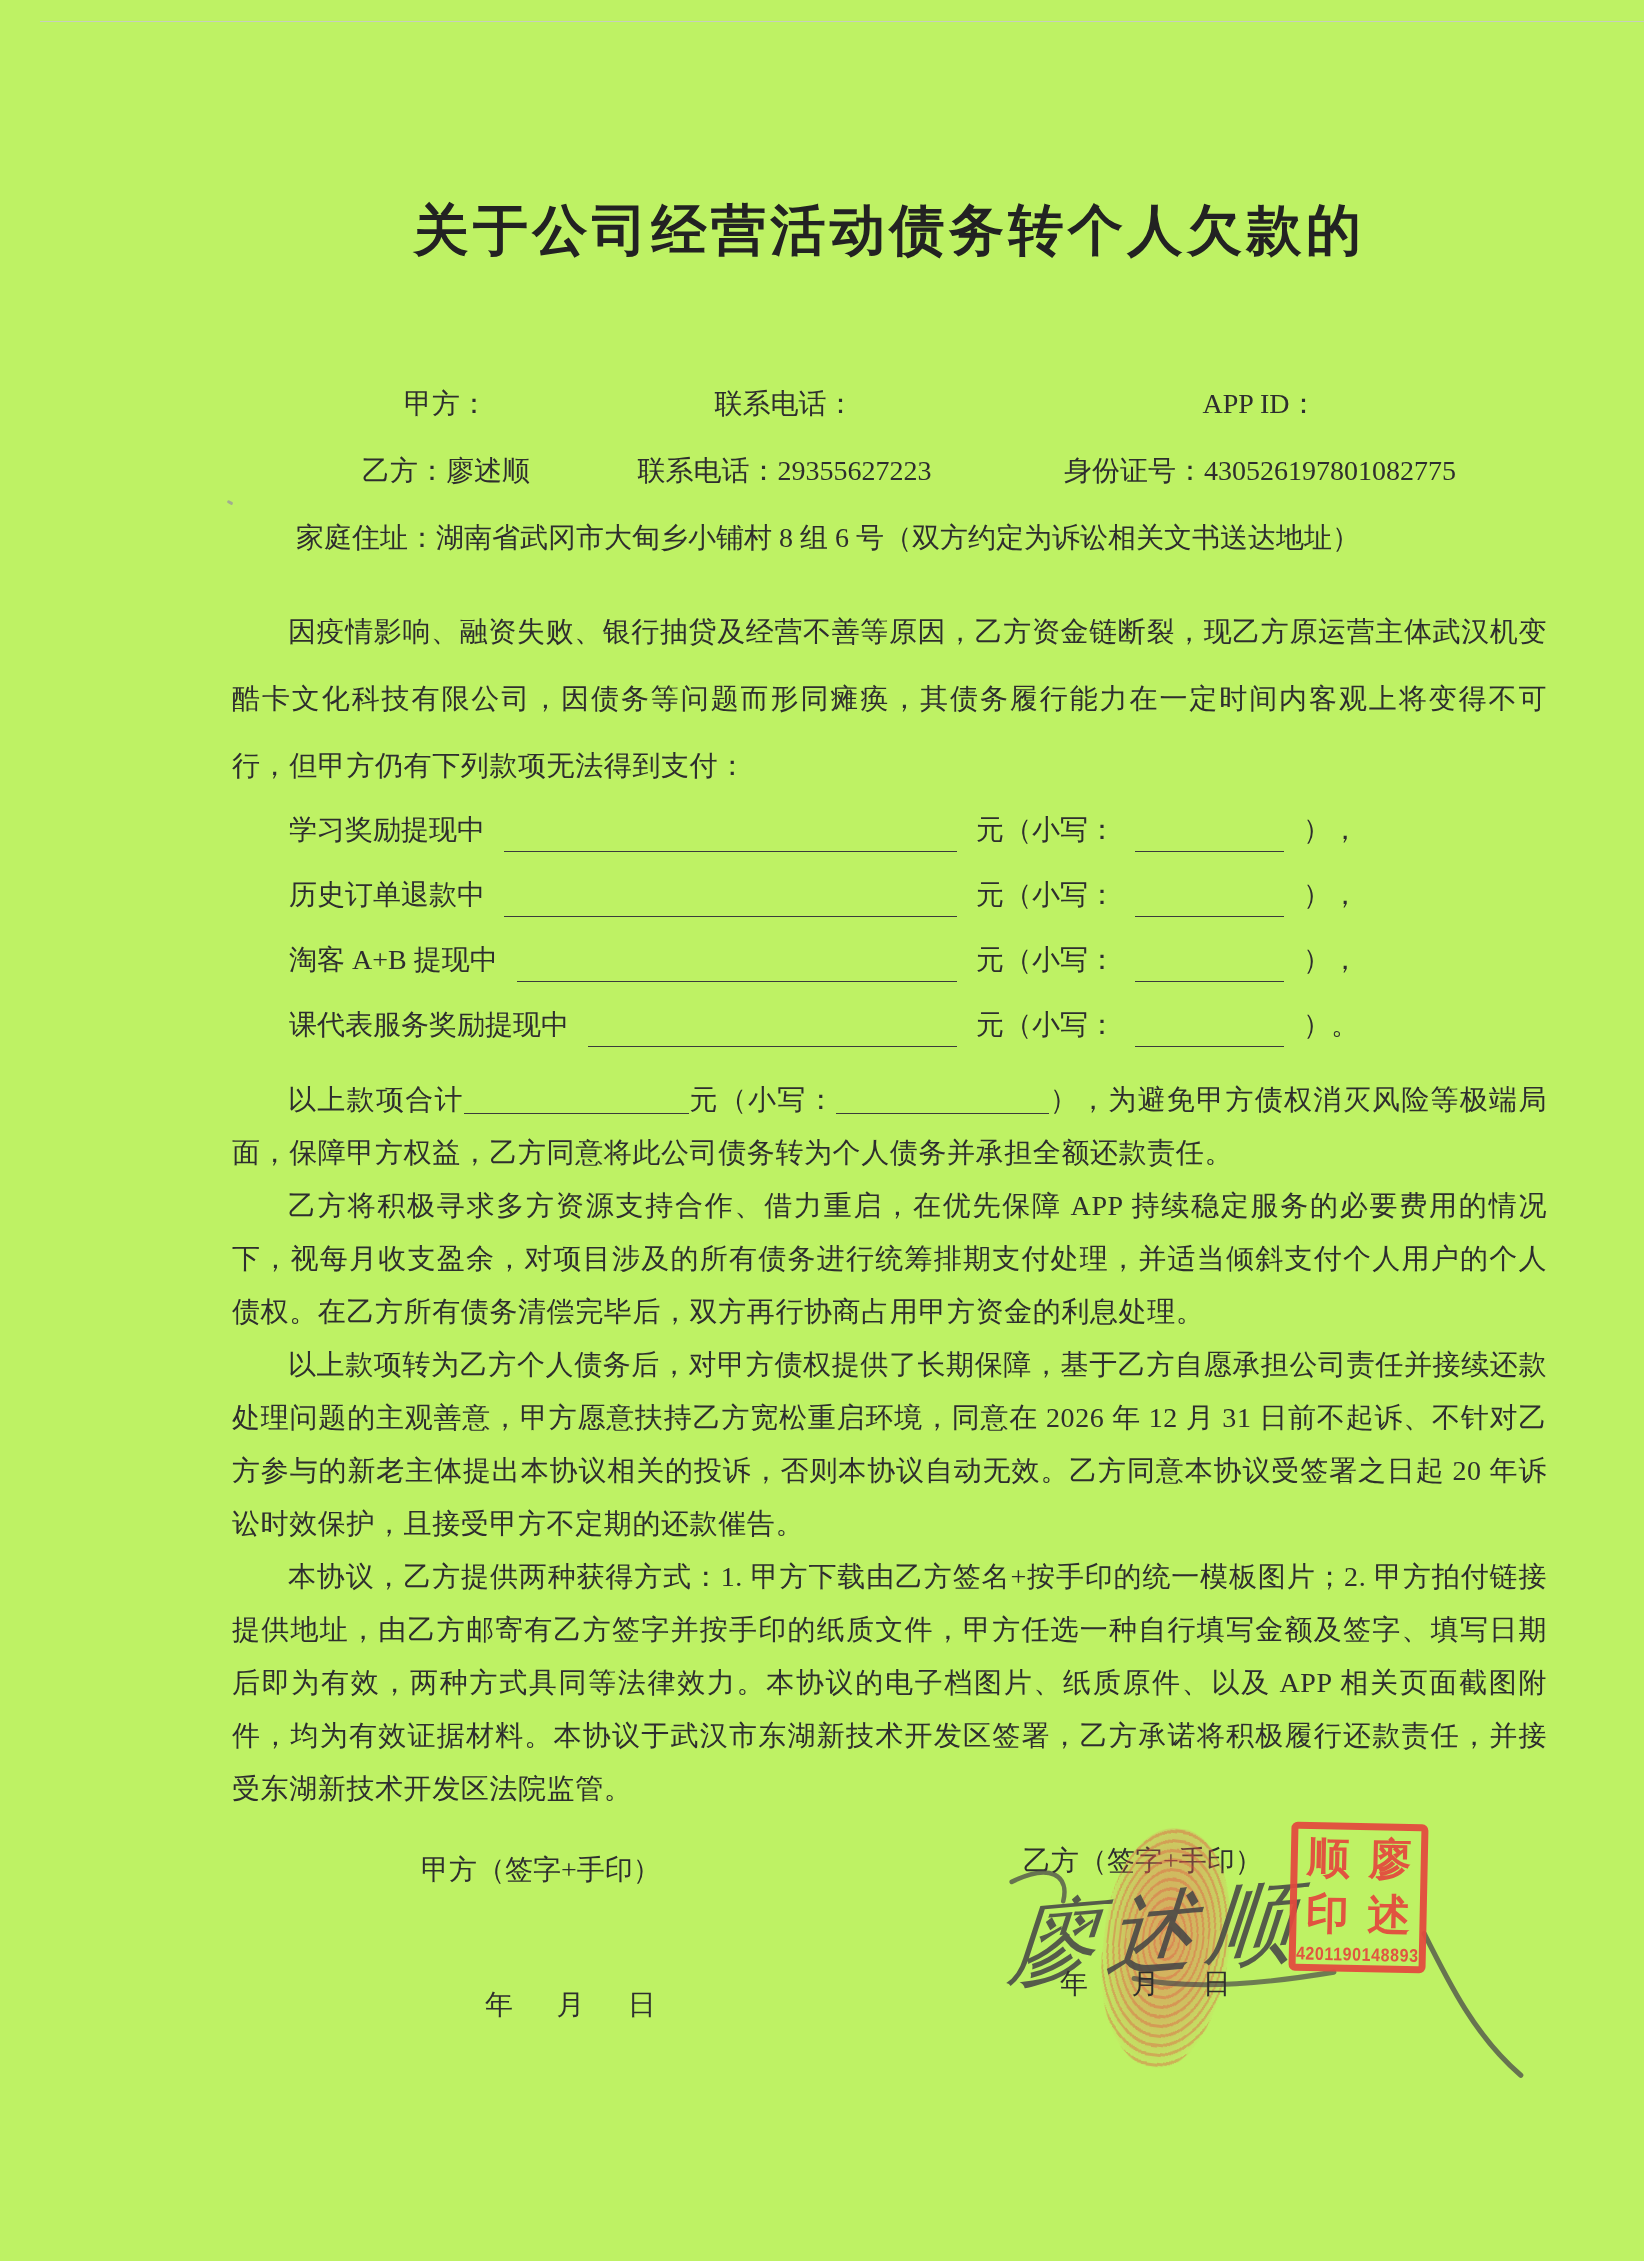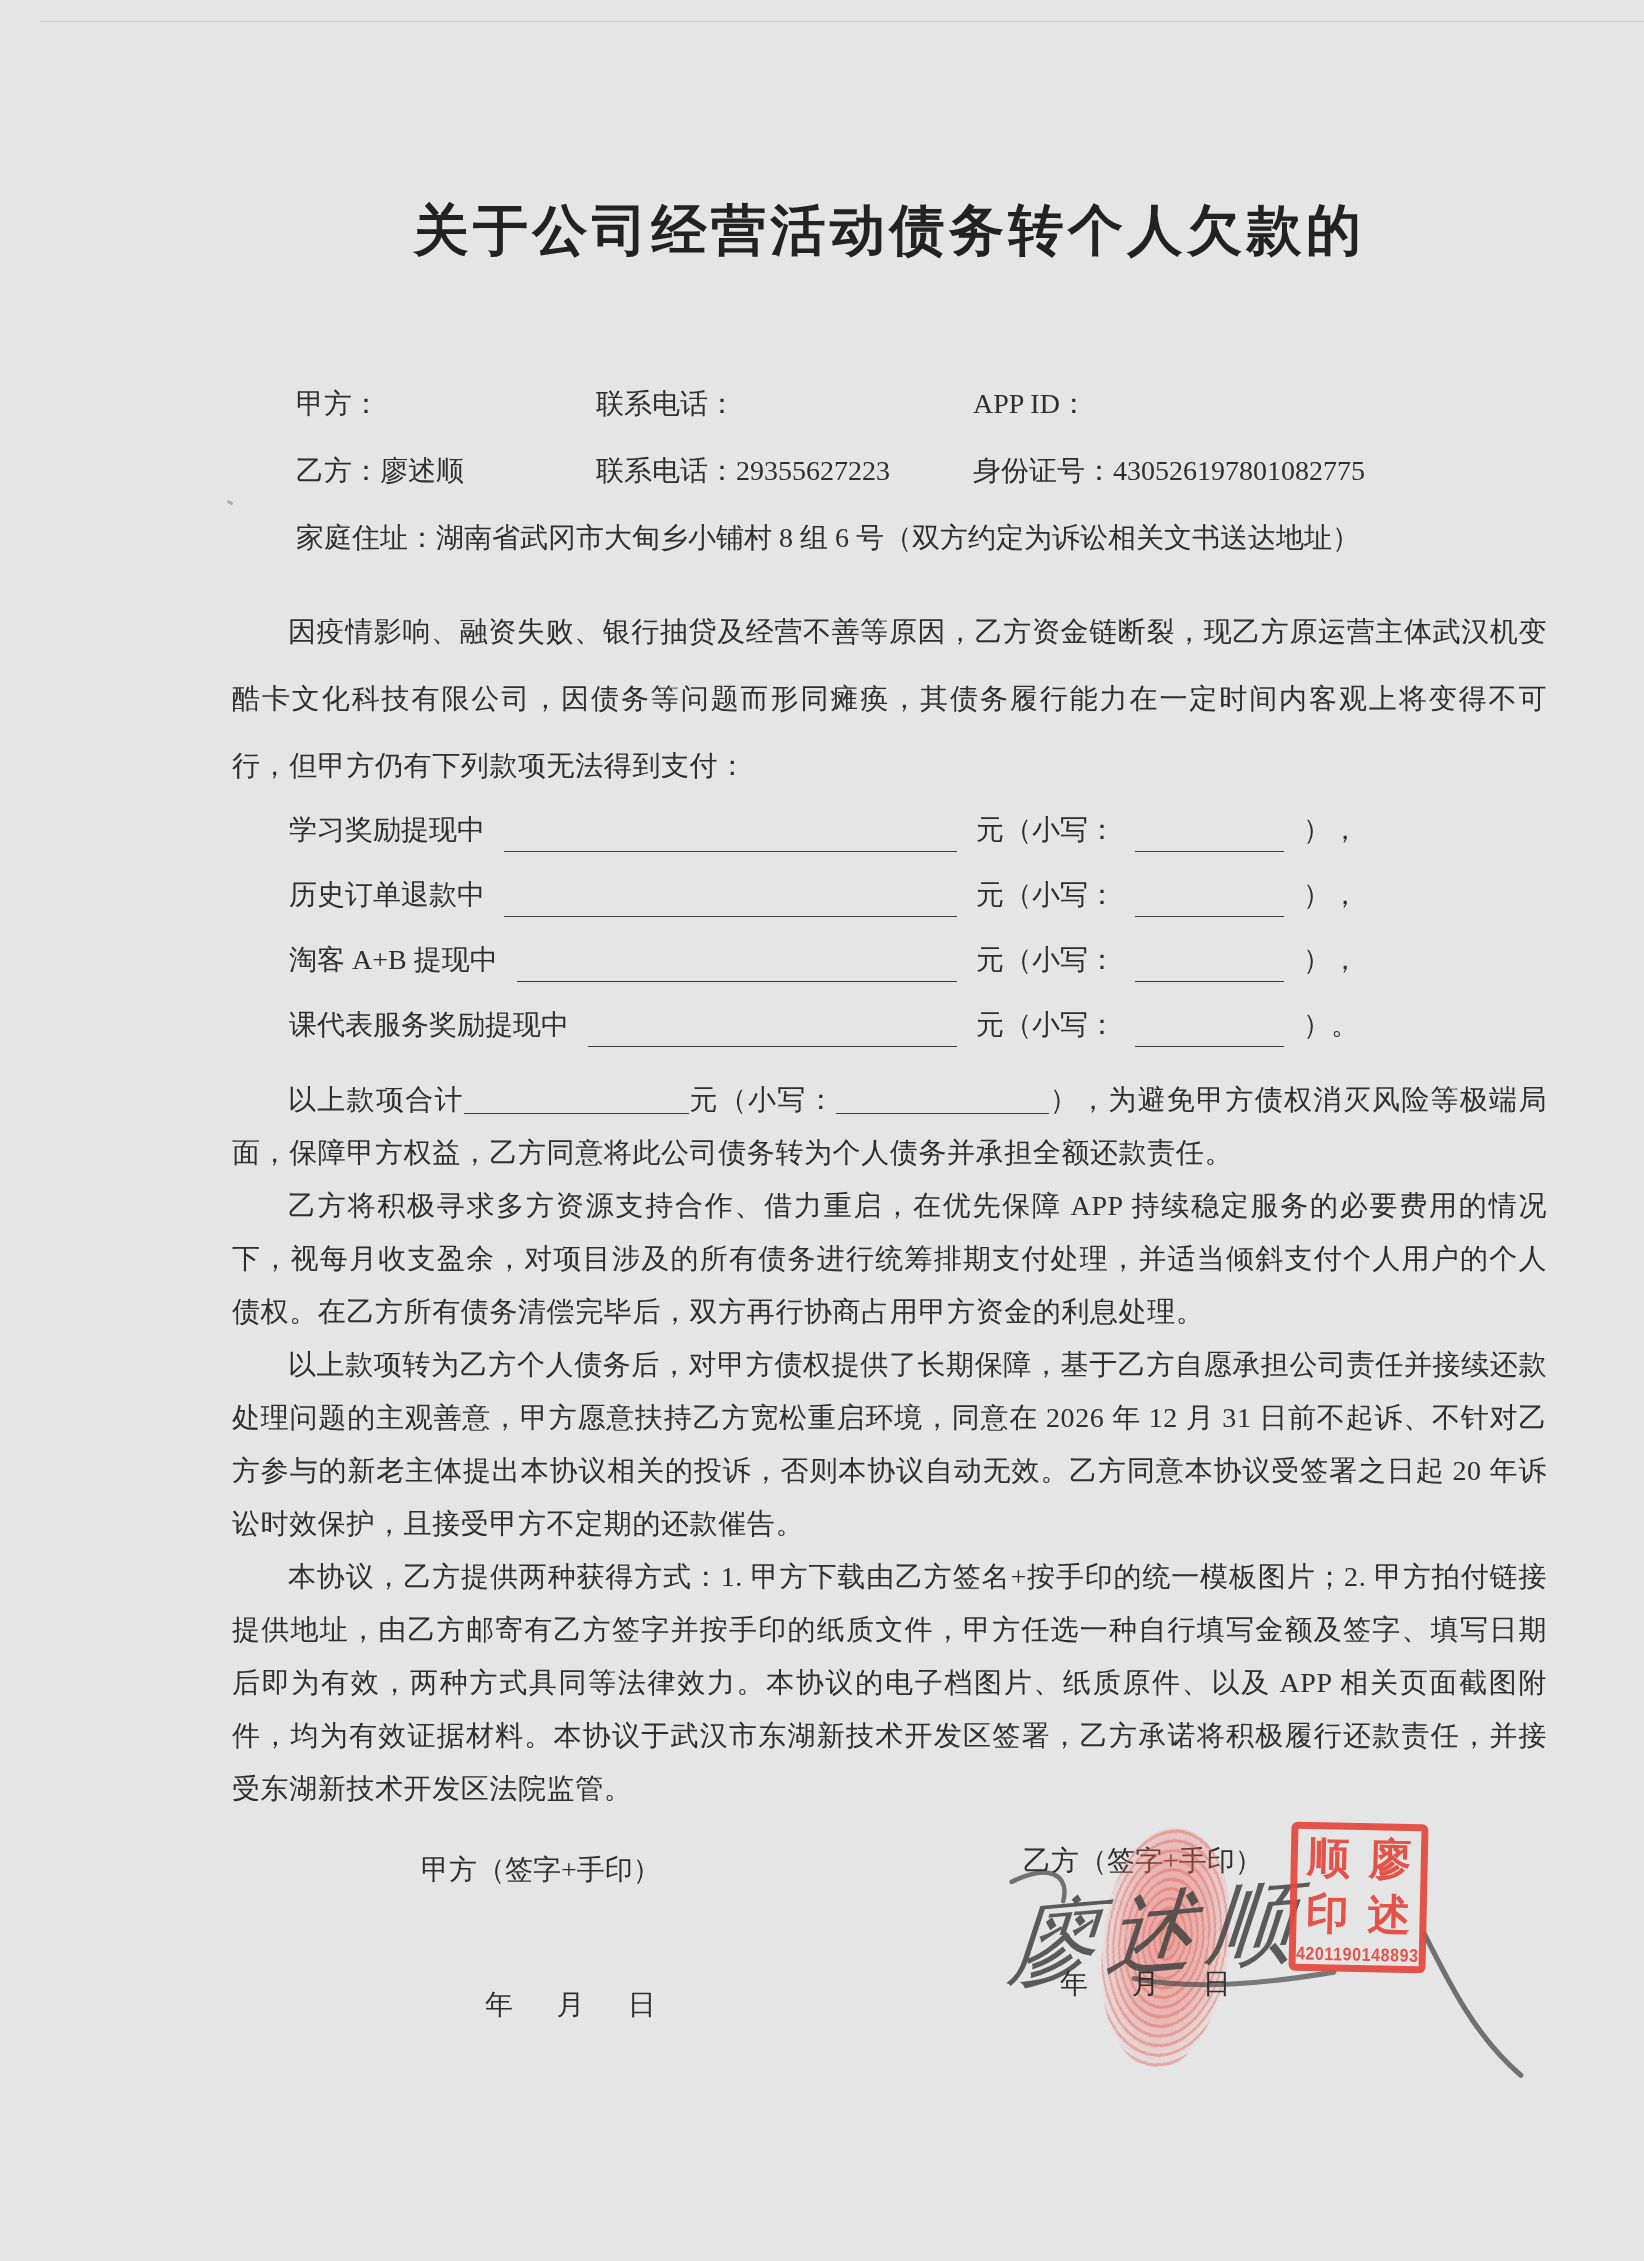--- a/index.html
+++ b/index.html
@@ -5,21 +5,21 @@
   :root{
     --ink:#2e2e2e;
     --seal-red:#e4493e;
     --fingerprint-red:#f3736a;
   }
   html,body{margin:0;padding:0;background:#ffffff;}
   .page{
     position:relative;
     width:1644px;height:2261px;
     margin:0 auto;
-    background:#e5e5e5;
+    background:#bef264;
     overflow:hidden;
     box-sizing:border-box;
     padding:0 97px 0 232px;
     color:var(--ink);
     font-family:"Liberation Serif","DejaVu Serif",serif;
     font-size:28px;
   }
   .scan-line{
     position:absolute;left:40px;right:0;top:21px;height:1.3px;
     background:#c9c9cd;opacity:.85;
@@ -34,21 +34,21 @@
     text-align:center;
     font-family:"Liberation Sans","DejaVu Sans",sans-serif;
     font-weight:700;
     color:#222;
   }
   .title span{display:block;}
   .t1{font-size:55px;letter-spacing:4.5px;line-height:85px;}
   .t2{font-size:55px;letter-spacing:6.4px;line-height:85px;}
   
   .parties{margin-top:97px;padding-left:64px;}
-  .prow{display:flex;line-height:67px;white-space:nowrap;}
+  .prow{display:flex;line-height:67px;white-space:nowrap;text-align:center;}
   .pc.c1{width:300px;}
   .pc.c2{width:377px;}
   .pc.c3{flex:1;}
   
   .para{
     margin:0;
     text-align:justify;
     text-indent:2em;
     letter-spacing:0.6px;
     color:var(--ink);

